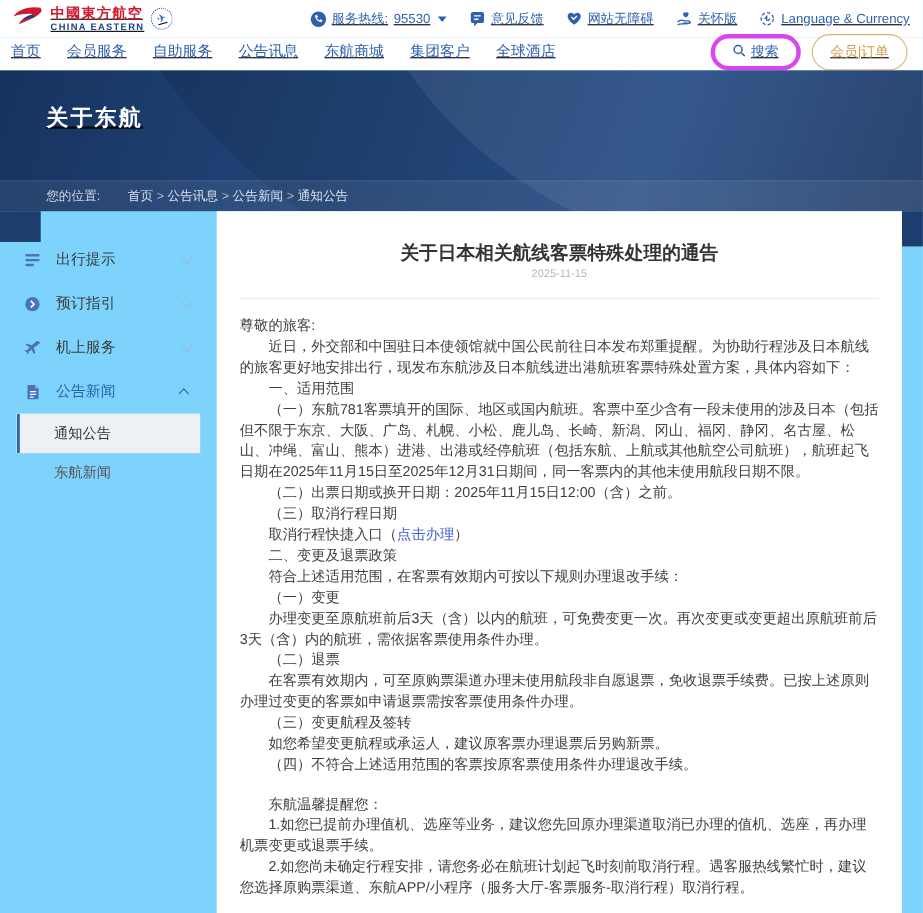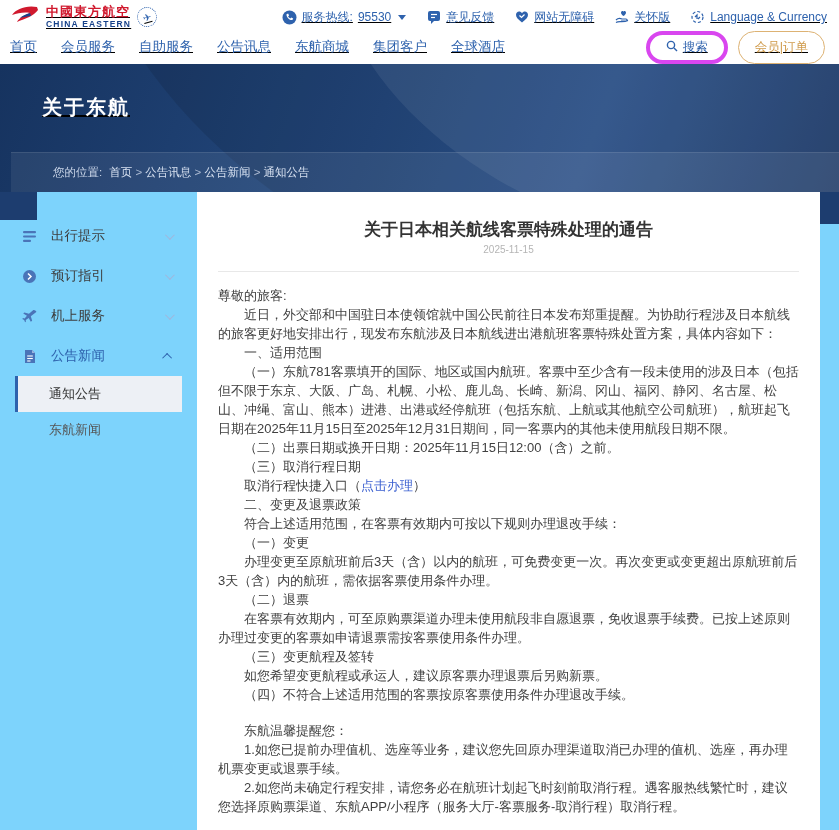--- a/index.html
+++ b/index.html
@@ -27,21 +27,21 @@
   .pill { border-radius:999px; background:#fff; font-size:12.5px; padding:4px 16px; display:flex; align-items:center; gap:5px; cursor:pointer; }
   .pill.search { border:4px solid #d946ef; color:#2e62ad; }
   .pill.member { border:1px solid #ddb273; color:#cf9a4a; }
 
   
   .banner { position:relative; height:128px; background:linear-gradient(110deg,#16335f 0%,#24497f 45%,#2c5694 70%,#1c3c6f 100%); overflow:hidden; }
   .swoosh { position:absolute; border-radius:50%; }
   .swoosh.s1 { width:700px; height:500px; right:-180px; top:-330px; background:rgba(255,255,255,0.07); transform:rotate(18deg); }
   .swoosh.s2 { width:900px; height:600px; right:-120px; top:-380px; background:rgba(0,0,0,0.10); transform:rotate(25deg); }
   .banner h1 { position:relative; color:#fff; font-family:"Liberation Serif","DejaVu Serif",serif; font-size:20px; font-weight:600; letter-spacing:2px; padding:30px 0 0 42px; z-index:2; }
-  .crumbbar { position:absolute; left:11px; right:0; bottom:0; height:40px; background:rgba(255,255,255,0.07); border-top:1px solid rgba(255,255,255,0.10); display:flex; align-items:center; padding-left:42px; gap:7px; color:#c9d5e8; font-size:11.5px; z-index:2; }
+  .crumbbar { position:absolute; left:0; right:0; bottom:0; height:28px; background:rgba(255,255,255,0.07); border-top:1px solid rgba(255,255,255,0.10); display:flex; align-items:center; padding-left:42px; gap:25px; color:#c9d5e8; font-size:11.5px; z-index:2; }
   .crumbbar a { color:#d6e0f0; text-decoration:none; cursor:pointer; }
   .crumb-sep { color:#aebcd4; }
 
   
   .main { position:relative; height:668px; }
   .notch { position:absolute; top:0; background:#1d3d6f; z-index:3; }
   .notch.left { left:0; width:37px; height:28px; }
   .notch.right { right:0; width:19px; height:32px; }
 
   .sidebar { position:absolute; left:15px; top:10px; width:167px; padding-top:14px; }

